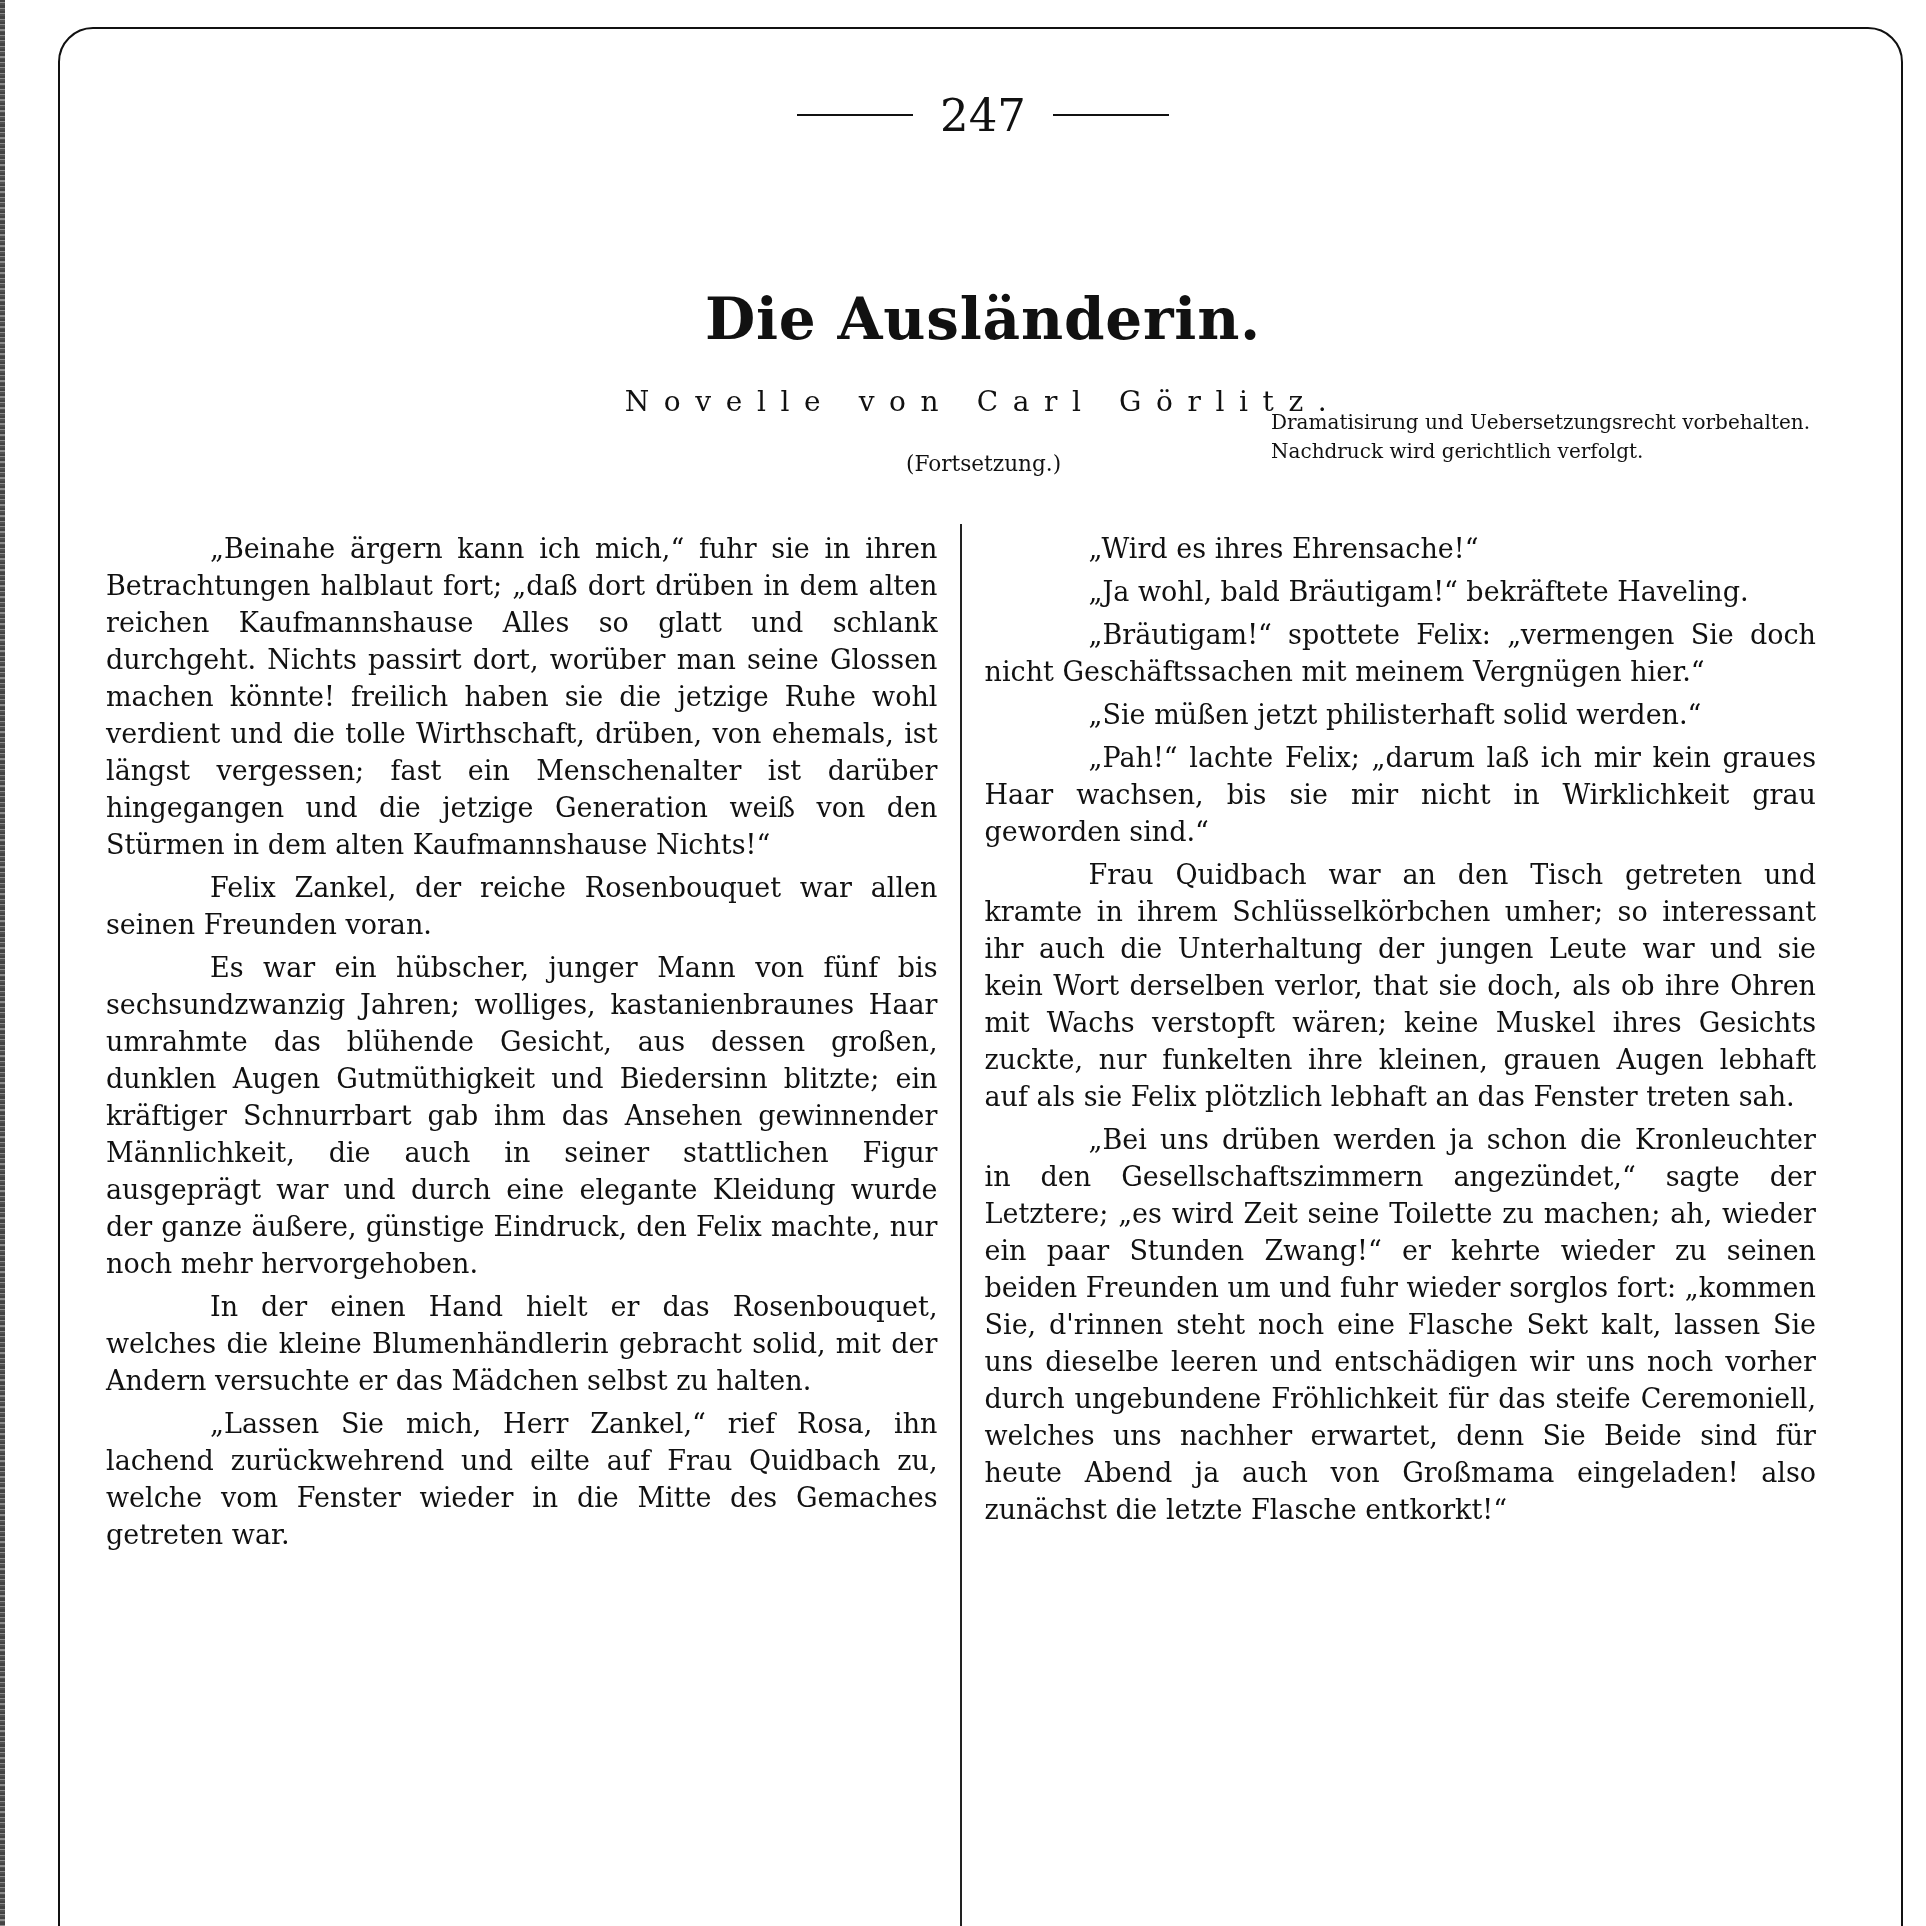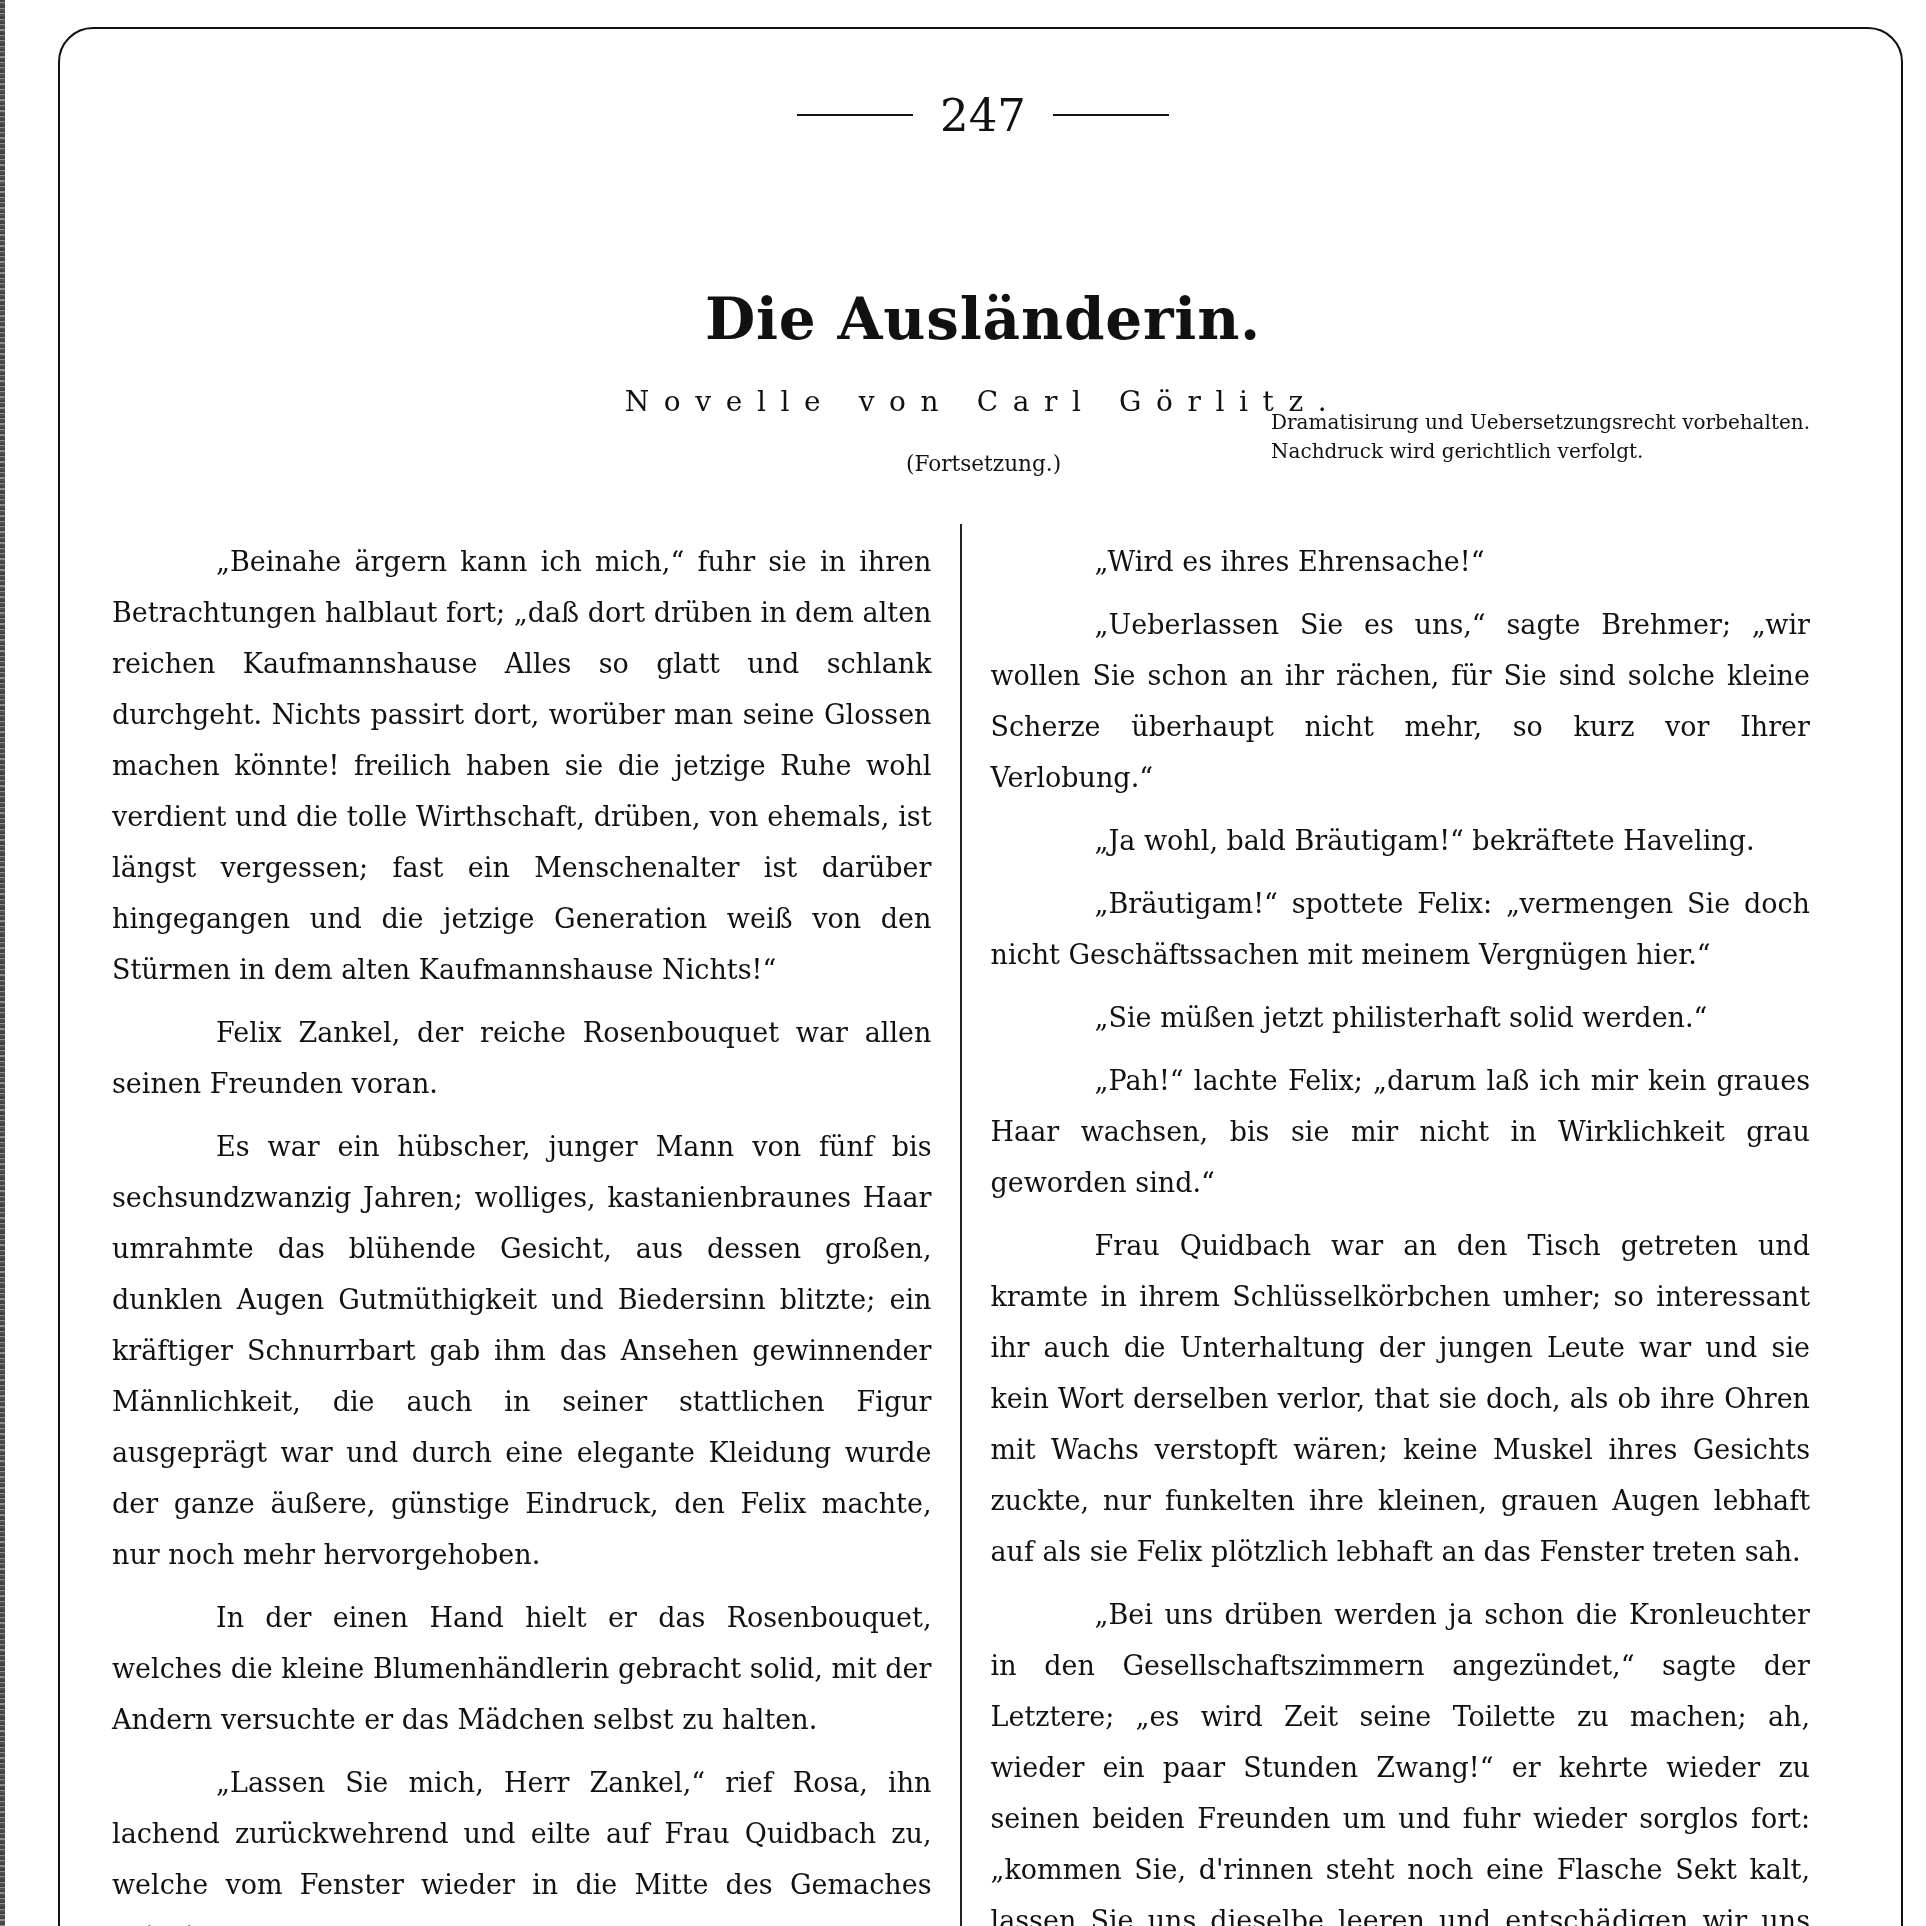--- a/index.html
+++ b/index.html
@@ -41,21 +41,21 @@
   }
   .columns {
     position: absolute; left: 100px; top: 524px; width: 1722px; height: 1984px;
     display: grid; grid-template-columns: 1fr 1fr; column-gap: 35px;
   }
   .divider {
     position: absolute; left: 960px; top: 524px; width: 1.5px; height: 1995px;
     background: #222;
   }
   .col p {
-    margin: 12px; font-size: 27px; line-height: 51px; text-align: justify;
+    margin: 6px; font-size: 27px; line-height: 37px; text-align: justify;
     text-indent: 104px; hyphens: manual;
   }
 </style>
 </head>
 <body>
 
 <div class="scan-edge"></div>
 <div class="frame"></div>
 
 <div class="page-number-row">
@@ -77,21 +77,20 @@
 <div class="columns">
   <div class="col" id="left-col">
       <p>„Beinahe ärgern kann ich mich,“ fuhr sie in ihren Betrachtungen halblaut fort; „daß dort drüben in dem alten reichen Kaufmannshause Alles so glatt und schlank durchgeht. Nichts passirt dort, worüber man seine Glossen machen könnte! freilich haben sie die jetzige Ruhe wohl verdient und die tolle Wirthschaft, drüben, von ehemals, ist längst vergessen; fast ein Menschenalter ist darüber hingegangen und die jetzige Generation weiß von den Stürmen in dem alten Kaufmannshause Nichts!“</p>
       <p>Felix Zankel, der reiche Rosenbouquet war allen seinen Freunden voran.</p>
       <p>Es war ein hübscher, junger Mann von fünf bis sechsundzwanzig Jahren; wolliges, kastanienbraunes Haar umrahmte das blühende Gesicht, aus dessen großen, dunklen Augen Gutmüthigkeit und Biedersinn blitzte; ein kräftiger Schnurrbart gab ihm das Ansehen gewinnender Männlichkeit, die auch in seiner stattlichen Figur ausgeprägt war und durch eine elegante Kleidung wurde der ganze äußere, günstige Eindruck, den Felix machte, nur noch mehr hervorgehoben.</p>
       <p>In der einen Hand hielt er das Rosenbouquet, welches die kleine Blumenhändlerin gebracht solid, mit der Andern versuchte er das Mädchen selbst zu halten.</p>
       <p>„Lassen Sie mich, Herr Zankel,“ rief Rosa, ihn lachend zurückwehrend und eilte auf Frau Quidbach zu, welche vom Fenster wieder in die Mitte des Gemaches getreten war.</p>
     </div>
   <div class="col" id="right-col">
       <p>„Wird es ihres Ehrensache!“</p>
-      <p>„Ueberlassen Sie es uns,“ sagte Brehmer; „wir wollen Sie schon an ihr rächen, für Sie sind solche kleine Scherze überhaupt nicht mehr, so kurz vor Ihrer Verlobung.“</p>
       <p>„Ja wohl, bald Bräutigam!“ bekräftete Haveling.</p>
       <p>„Bräutigam!“ spottete Felix: „vermengen Sie doch nicht Geschäftssachen mit meinem Vergnügen hier.“</p>
       <p>„Sie müßen jetzt philisterhaft solid werden.“</p>
       <p>„Pah!“ lachte Felix; „darum laß ich mir kein graues Haar wachsen, bis sie mir nicht in Wirklichkeit grau geworden sind.“</p>
       <p>Frau Quidbach war an den Tisch getreten und kramte in ihrem Schlüsselkörbchen umher; so interessant ihr auch die Unterhaltung der jungen Leute war und sie kein Wort derselben verlor, that sie doch, als ob ihre Ohren mit Wachs verstopft wären; keine Muskel ihres Gesichts zuckte, nur funkelten ihre kleinen, grauen Augen lebhaft auf als sie Felix plötzlich lebhaft an das Fenster treten sah.</p>
       <p>„Bei uns drüben werden ja schon die Kronleuchter in den Gesellschaftszimmern angezündet,“ sagte der Letztere; „es wird Zeit seine Toilette zu machen; ah, wieder ein paar Stunden Zwang!“ er kehrte wieder zu seinen beiden Freunden um und fuhr wieder sorglos fort: „kommen Sie, d'rinnen steht noch eine Flasche Sekt kalt, lassen Sie uns dieselbe leeren und entschädigen wir uns noch vorher durch ungebundene Fröhlichkeit für das steife Ceremoniell, welches uns nachher erwartet, denn Sie Beide sind für heute Abend ja auch von Großmama eingeladen! also zunächst die letzte Flasche entkorkt!“</p>
     </div>
 </div>
 
 

